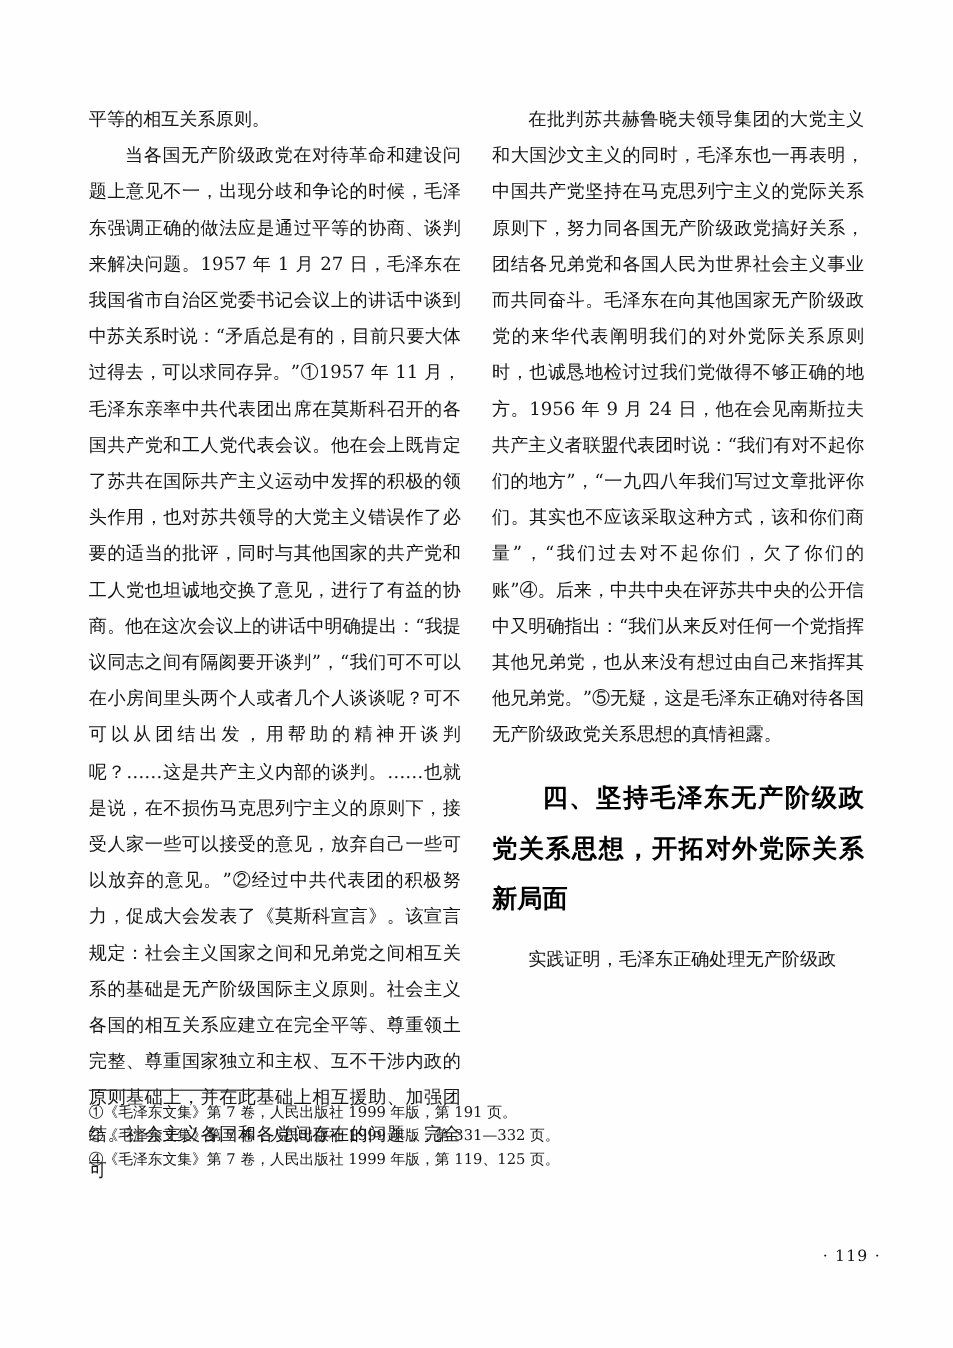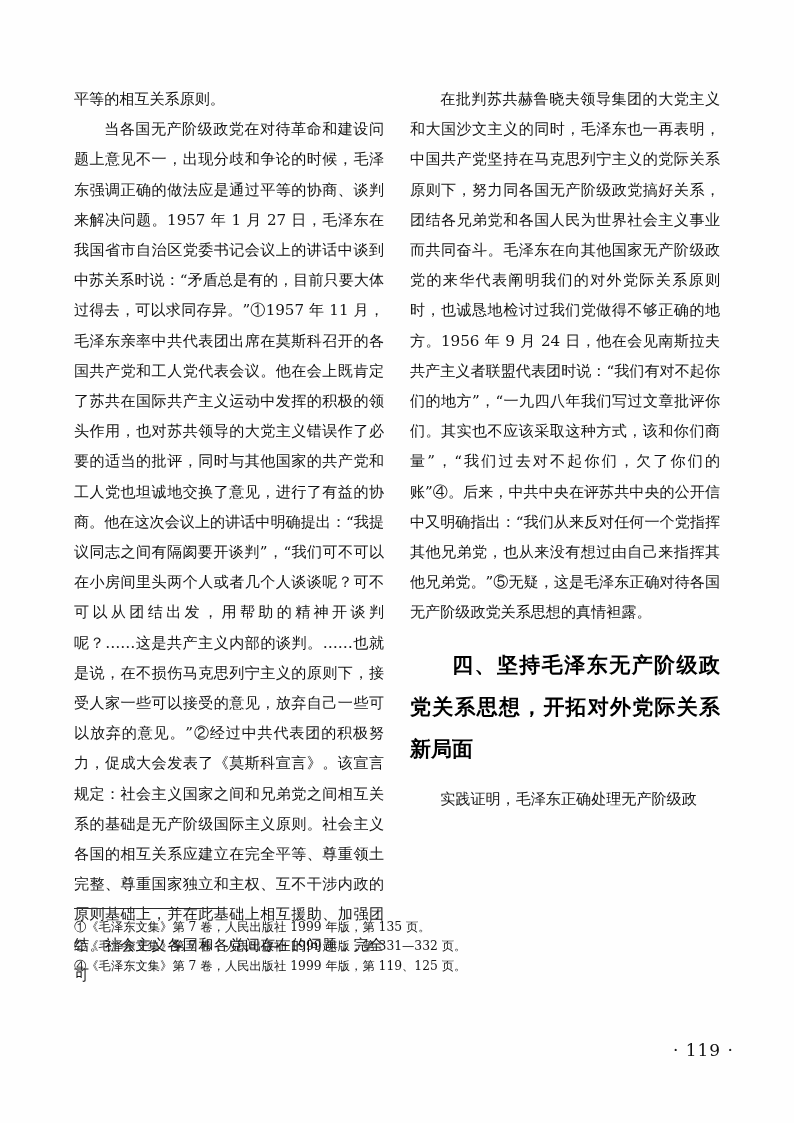--- a/index.html
+++ b/index.html
@@ -89,21 +89,21 @@
     white-space: nowrap;
     color: #161616;
     font-family: "DejaVu Serif", "Liberation Serif", serif;
   }
 
   
   .folio {
     position: absolute;
     right: 74px;
     top: 1040px;
-    font-size: 17px;
+    font-size: 13px;
     letter-spacing: 1px;
     color: #111111;
     font-family: "DejaVu Serif", "Liberation Serif", serif;
   }
 </style>
 </head>
 <body>
 
 <div class="page">
 
@@ -117,20 +117,20 @@
     <div class="col">
       <p class="para indent">在批判苏共赫鲁晓夫领导集团的大党主义和大国沙文主义的同时，毛泽东也一再表明，中国共产党坚持在马克思列宁主义的党际关系原则下，努力同各国无产阶级政党搞好关系，团结各兄弟党和各国人民为世界社会主义事业而共同奋斗。毛泽东在向其他国家无产阶级政党的来华代表阐明我们的对外党际关系原则时，也诚恳地检讨过我们党做得不够正确的地方。1956 年 9 月 24 日，他在会见南斯拉夫共产主义者联盟代表团时说：“我们有对不起你们的地方”，“一九四八年我们写过文章批评你们。其实也不应该采取这种方式，该和你们商量”，“我们过去对不起你们，欠了你们的账”④。后来，中共中央在评苏共中央的公开信中又明确指出：“我们从来反对任何一个党指挥其他兄弟党，也从来没有想过由自己来指挥其他兄弟党。”⑤无疑，这是毛泽东正确对待各国无产阶级政党关系思想的真情袒露。</p>
       <p class="heading">四、坚持毛泽东无产阶级政党关系思想，开拓对外党际关系新局面</p>
       <p class="para indent">实践证明，毛泽东正确处理无产阶级政</p>
     </div>
 
   </div>
 
   <div class="footnotes">
     <div class="fn-rule"></div>
-    <p class="fn">①《毛泽东文集》第 7 卷，人民出版社 1999 年版，第 135 页。</p>
+    <p class="fn">①《毛泽东文集》第 7 卷，人民出版社 1999 年版，第 191 页。</p>
     <p class="fn">②《毛泽东文集》第 7 卷，人民出版社 1999 年版，第 331—332 页。</p>
     <p class="fn">④《毛泽东文集》第 7 卷，人民出版社 1999 年版，第 119、125 页。</p>
   </div>
 
   <div class="folio">· 119 ·</div>
 
 </div>
 
 </body></html>

